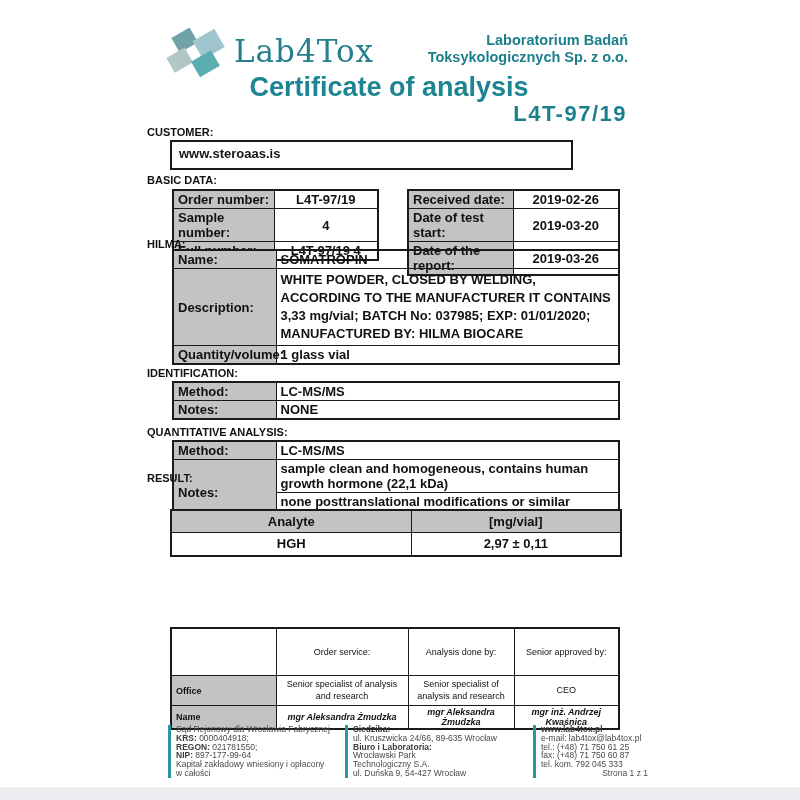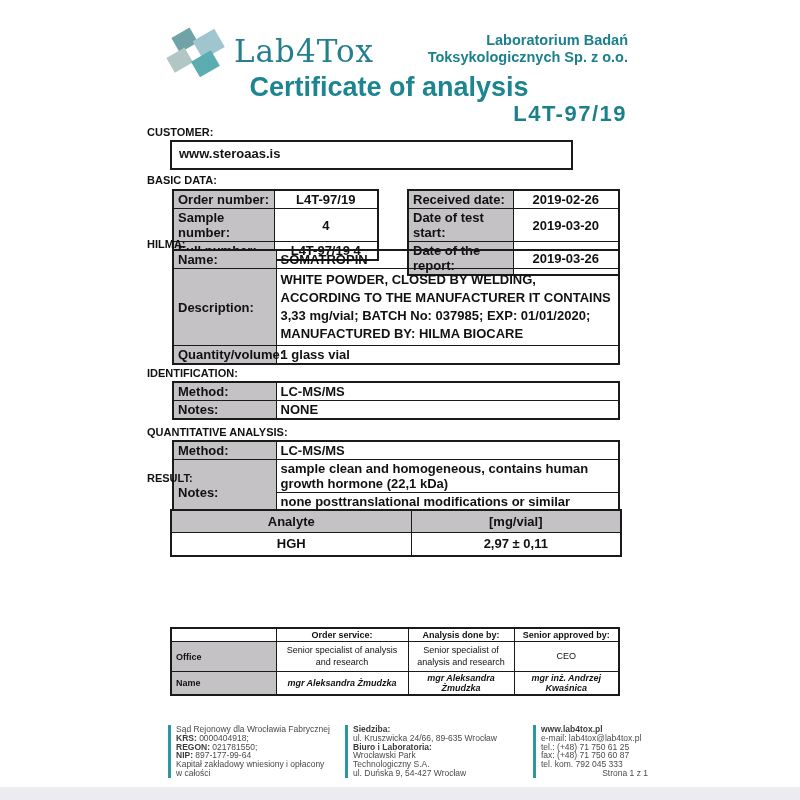--- a/index.html
+++ b/index.html
@@ -38,21 +38,21 @@
   table{border-collapse:collapse;position:absolute;table-layout:fixed;}
   table,td{border:1px solid #1a1a1a;}
   table{border-width:2px;}
   td{font-size:13px;font-weight:bold;padding:1px 4px;color:#111;vertical-align:middle;box-sizing:border-box;}
   td.lbl{background:#c5c2c5;text-align:left;}
   td.ctr{text-align:center;}
   .desc-cell{line-height:1.4;}
   .note-split{border-top:1px solid #1a1a1a;}
   
   .approval td{font-size:9px;}
-  .approval .hdr{text-align:center;font-weight:bold;padding:1px 2px;}
+  .approval .hdr{text-align:center;font-weight:normal;padding:18px 2px;}
   .approval .plain{font-weight:normal;text-align:center;line-height:1.25;}
   .approval .nm{font-style:italic;text-align:center;}
   
   .fcol{
     position:absolute;top:725px;border-left:3px solid #2b97a3;padding-left:5px;
     font-size:8.5px;line-height:8.8px;color:#4a4a4a;
   }
   .fcol b{color:#3c3c3c;}
   .page-line{text-align:right;}
   .bottom-strip{position:absolute;left:0;top:787px;width:800px;height:13px;background:#ecebef;}

